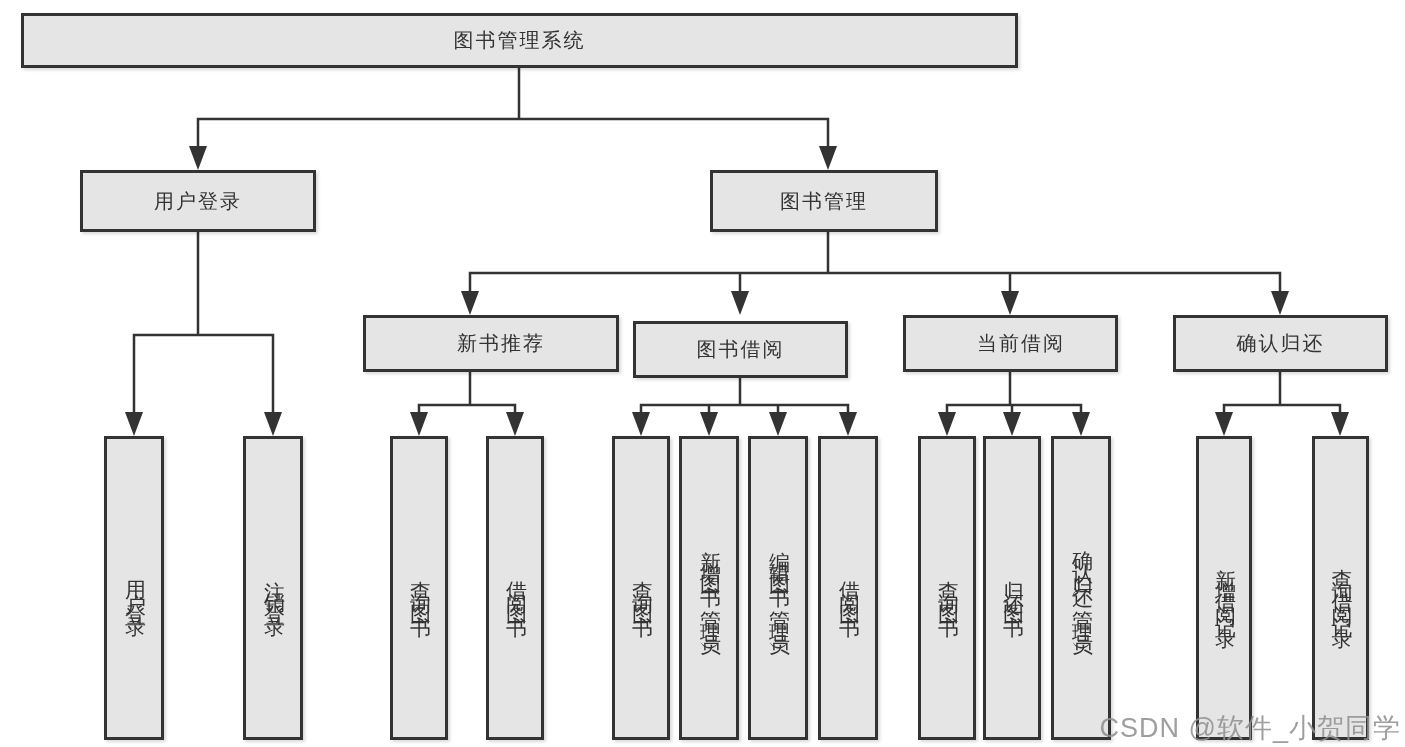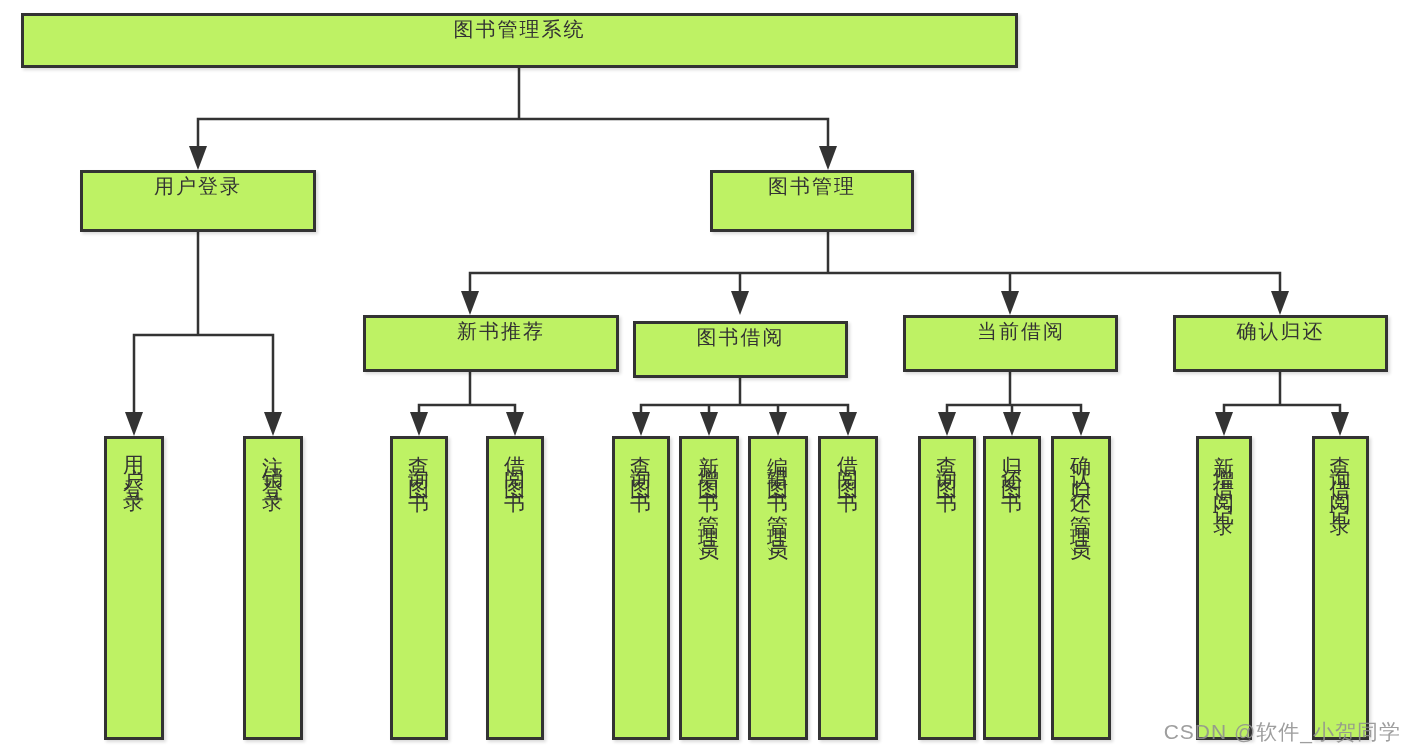--- a/index.html
+++ b/index.html
@@ -2,33 +2,34 @@
 <html><head>
 <meta charset="utf-8">
 <style>
   html,body{margin:0;padding:0;background:#ffffff;}
   #canvas{
     position:relative;width:1405px;height:747px;background:#ffffff;
     overflow:hidden;font-family:"Liberation Sans",sans-serif;
   }
   #connector-svg{position:absolute;left:0;top:0;width:1405px;height:747px;}
   .node{
-    position:absolute;background:#bef264;border:3px solid #333333;
-    box-sizing:border-box;display:flex;align-items:flex-start;justify-content:center;
+    position:absolute;background:#e5e5e5;border:3px solid #333333;
+    box-sizing:border-box;display:flex;align-items:center;justify-content:center;
     box-shadow:2px 2px 3px rgba(0,0,0,0.15);
+    font-family:Liberation Mono, monospace;
   }
   .node-h .node-label{
     font-size:20px;letter-spacing:2px;color:#333333;white-space:nowrap;
   }
   .node-v .node-label{
     writing-mode:vertical-rl;text-orientation:mixed;
     font-size:21px;letter-spacing:12px;color:#333333;line-height:1;
   }
   #watermark{
-    position:absolute;right:4px;bottom:1px;font-size:21px;
+    position:absolute;right:4px;bottom:1px;font-size:27px;
     color:rgba(145,145,145,0.88);letter-spacing:1px;white-space:nowrap;
   }
 </style>
 </head>
 <body>
 
 <div id="canvas">
   <svg id="connector-svg" xmlns="http://www.w3.org/2000/svg" viewBox="0 0 1405 747">
       <g>
         <path d="M 519 68 L 519 119 M 198 119 L 828 119 M 198 119 L 198 150 M 828 119 L 828 150" fill="none" stroke="#333333" stroke-width="2.5" stroke-linecap="square"></path>
@@ -71,21 +72,21 @@
         <polygon points="1340,436 1331,412 1349,412" fill="#333333"></polygon>
       </g>
     </svg>
   <div id="nodes-layer">
       <div class="node node-h" style="left: 21px; top: 13px; width: 997px; height: 55px;">
         <span class="node-label">图书管理系统</span>
       </div>
       <div class="node node-h" style="left: 80px; top: 170px; width: 236px; height: 62px;">
         <span class="node-label">用户登录</span>
       </div>
-      <div class="node node-h" style="left: 710px; top: 170px; width: 204px; height: 62px;">
+      <div class="node node-h" style="left: 710px; top: 170px; width: 228px; height: 62px;">
         <span class="node-label">图书管理</span>
       </div>
       <div class="node node-h" style="left: 363px; top: 315px; width: 256px; height: 57px; padding-left: 20px;">
         <span class="node-label">新书推荐</span>
       </div>
       <div class="node node-h" style="left: 633px; top: 315px; width: 215px; height: 57px; margin-top: 6px;">
         <span class="node-label">图书借阅</span>
       </div>
       <div class="node node-h" style="left: 903px; top: 315px; width: 215px; height: 57px; padding-left: 21px;">
         <span class="node-label">当前借阅</span>

